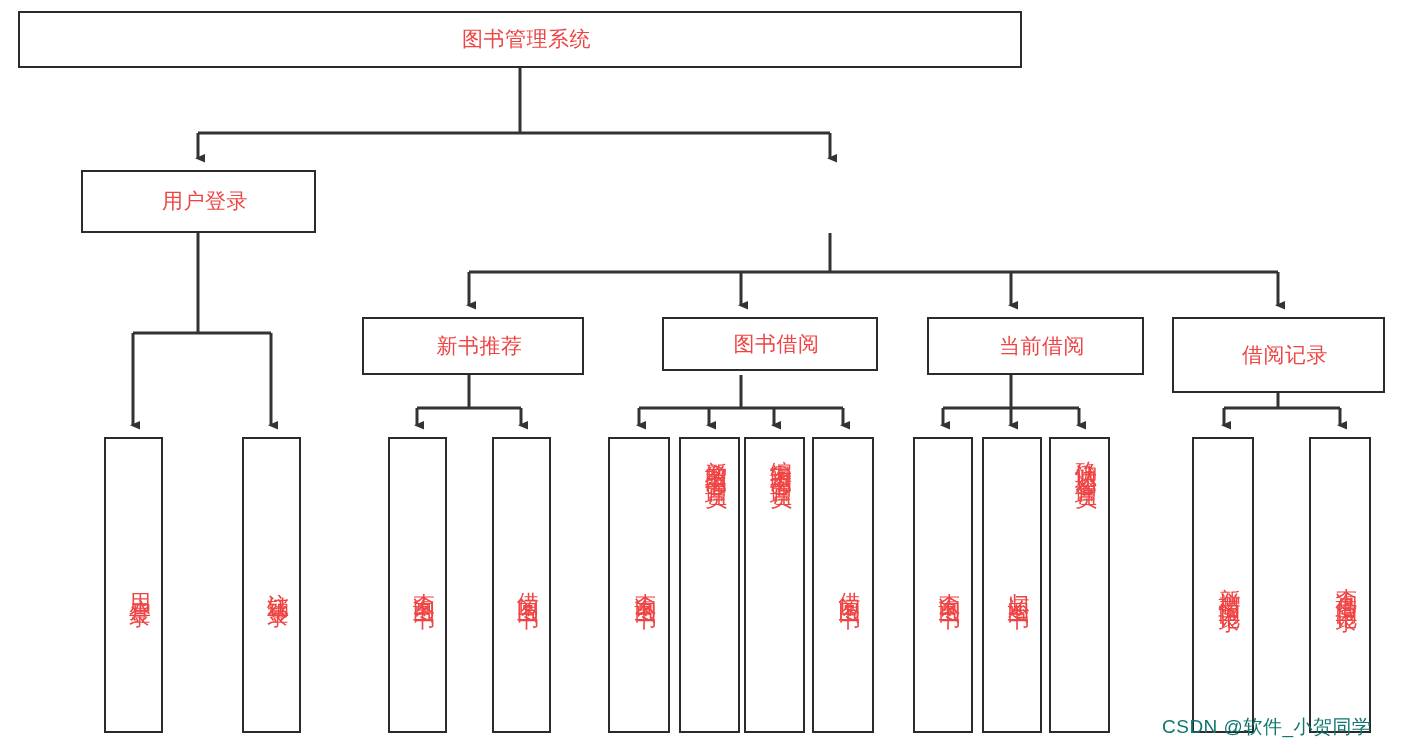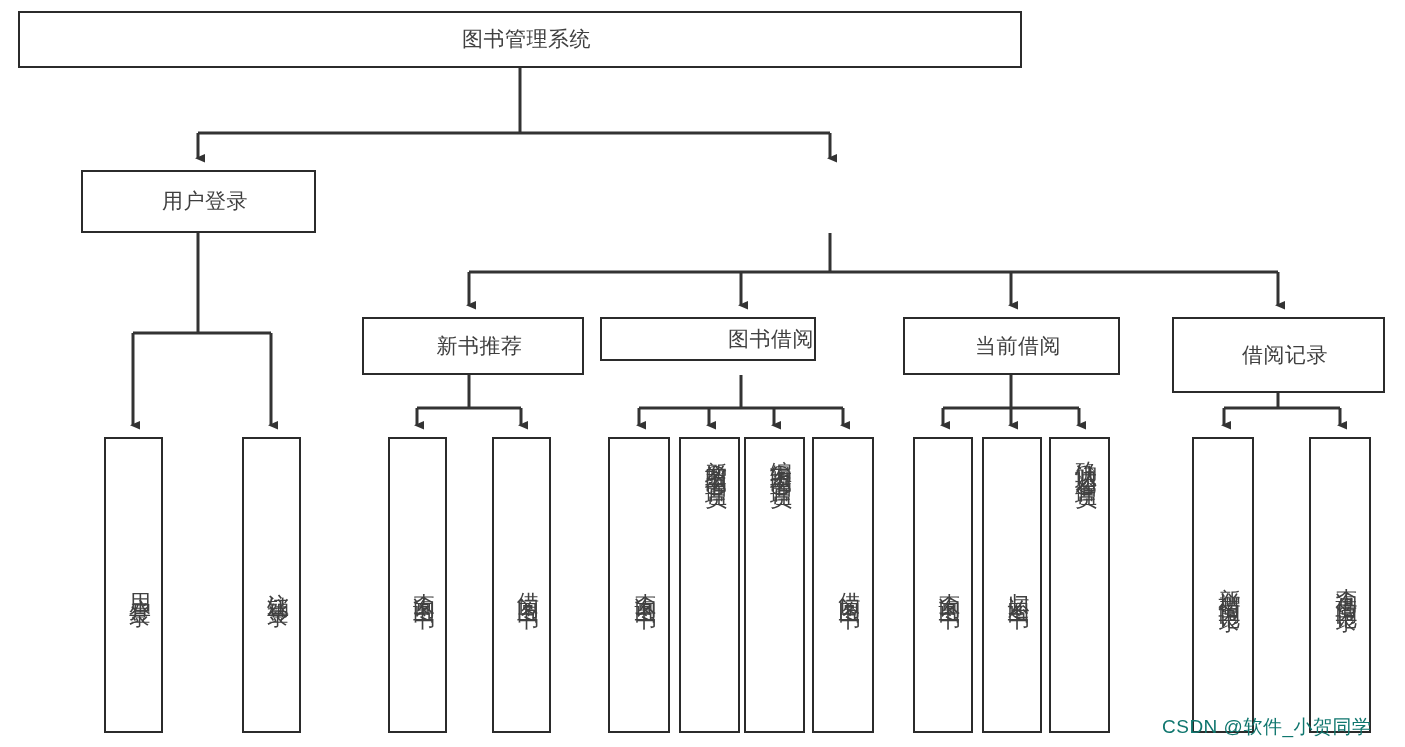--- a/index.html
+++ b/index.html
@@ -25,21 +25,21 @@
     height: 747px;
   }
   .node {
     position: absolute;
     box-sizing: border-box;
     border: 2px solid #2b2b2b;
     background: #ffffff;
     display: flex;
     align-items: center;
     justify-content: center;
-    color: #404040;
+    color: #ef4444;
     padding-left: 13px;
   }
   .node .label {
     display: block;
     text-align: center;
     line-height: 1.18;
     white-space: nowrap;
   }
   .node.horiz .label {
     font-size: 21px;
@@ -140,25 +140,25 @@
 
   <div class="node horiz" style="left:81px; top:170px; width:235px; height:63px;">
     <span class="label">用户登录</span>
   </div>
 
 
   <div class="node horiz" style="left:362px; top:317px; width:222px; height:58px;">
     <span class="label">新书推荐</span>
   </div>
 
-  <div class="node horiz" style="left:600px; top:317px; width:216px; height:44px;justify-content:flex-end;">
+  <div class="node horiz" style="left:662px; top:317px; width:216px; height:54px;">
     <span class="label">图书借阅</span>
   </div>
 
-  <div class="node horiz" style="left:903px; top:317px; width:217px; height:58px;">
+  <div class="node horiz" style="left:927px; top:317px; width:217px; height:58px;">
     <span class="label">当前借阅</span>
   </div>
 
   <div class="node horiz" style="left:1172px; top:317px; width:213px; height:76px;">
     <span class="label">借阅记录</span>
   </div>
 
   <div class="node vert center" style="left:104px; top:437px; width:59px; height:296px;">
     <span class="label">用户登录</span>
   </div>

